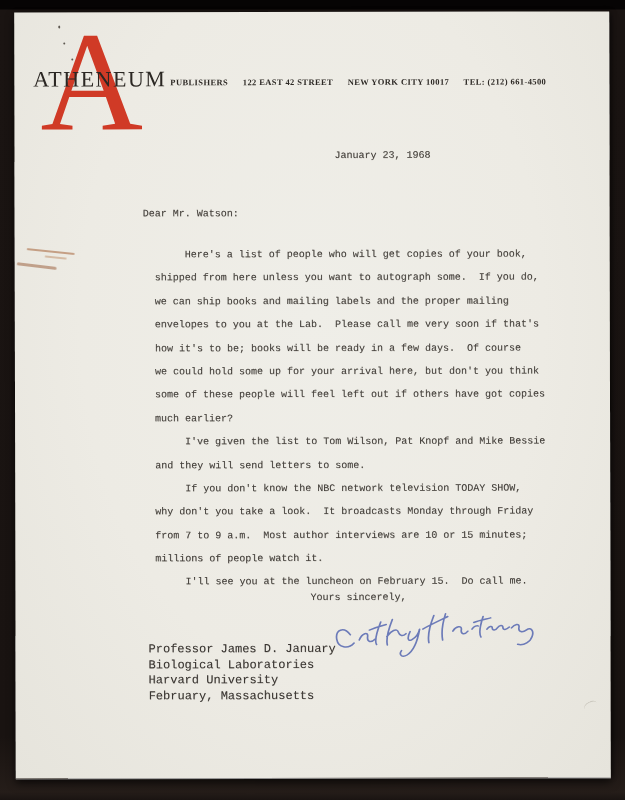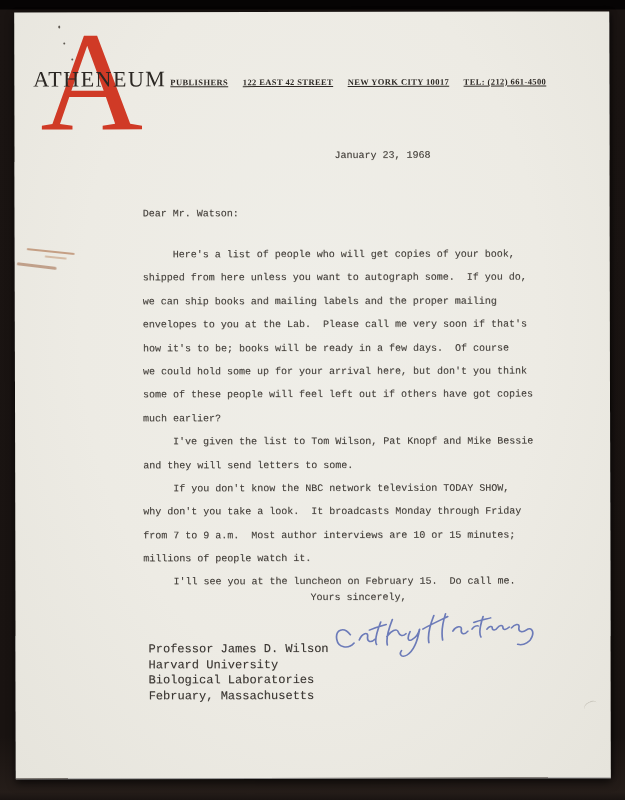--- a/index.html
+++ b/index.html
@@ -23,30 +23,30 @@
   .wordmark{
     position:absolute;left:19px;top:55px;
     font-family:"Liberation Serif",serif;font-size:22px;line-height:24px;
     letter-spacing:1.5px;color:#2b2723;
   }
   .publine{
     position:absolute;left:156px;top:64px;white-space:nowrap;
     font-family:"Liberation Serif",serif;font-size:8.5px;line-height:12px;
     letter-spacing:0.4px;color:#2e2a26;font-weight:700;
   }
-  .publine span{margin-right:12px;text-decoration:underline;}
+  .publine span{margin-right:12px;}
   .publine span:last-child{margin-right:12px;}
   
   .tw{
     font-family:"Liberation Mono",monospace;font-size:10px;color:#45413c;
     white-space:pre;text-shadow:.3px .3px 0 rgba(70,64,58,.35);
   }
   .date{position:absolute;left:288px;top:138px;margin-left:32px;}
   .salutation{position:absolute;left:128px;top:196px;}
-  .body{position:absolute;left:128px;top:231px;}
+  .body{position:absolute;left:140px;top:231px;}
   .body .line{height:23.4px;line-height:23.4px;}
   .closing{position:absolute;left:295px;top:580px;}
   .recipient{position:absolute;left:133px;top:630px;}
   .recipient .r-line{font-size:12px;line-height:15.5px;color:#3a3632;}
   
   .signature{position:absolute;left:318px;top:598px;transform:rotate(-3deg);opacity:.88;}
   
   .speck{position:absolute;background:#3a332c;border-radius:50%;opacity:.8;}
   .stain{position:absolute;border-radius:2px;filter:blur(.4px);}
   .smudge{position:absolute;width:14px;height:8px;border-top:1.5px solid #b9b5ab;
@@ -88,21 +88,21 @@
            M84 20 C93 15 102 11 108 8
            M106 5 C103 14 101 24 102 33
            M112 24 C115 19 121 18 120 23 C119 28 123 29 126 25
            M130 23 C132 20 135 19 136 20
            M141 10 C138 19 136 28 138 32
            M132 16 C137 14 144 13 148 12
            M144 24 C146 21 149 20 149 23 C149 26 152 26 154 23 C156 20 159 20 159 23 C159 26 162 26 165 23
            M167 24 C170 20 175 19 174 24 C173 29 177 30 181 27 C185 24 188 28 186 34 C184 40 178 44 172 42" stroke="#5b6cb3"></path>
     </svg>
 
-    <div class="tw recipient"><div class="r-line">Professor James D. Wilson</div><div class="r-line">Harvard University</div><div class="r-line">Biological Laboratories</div><div class="r-line">February, Massachusetts</div></div>
+    <div class="tw recipient"><div class="r-line">Professor James D. January</div><div class="r-line">Biological Laboratories</div><div class="r-line">Harvard University</div><div class="r-line">February, Massachusetts</div></div>
 
     <div class="speck" style="left:44px;top:13px;width:2px;height:3px;"></div>
     <div class="speck" style="left:49px;top:30px;width:2px;height:2px;"></div>
     <div class="speck" style="left:57px;top:46px;width:2px;height:2px;"></div>
     <div class="speck" style="left:52px;top:62px;width:2px;height:2px;"></div>
     <div class="stain" style="left:12px;top:238px;width:48px;height:2px;background:rgba(158,84,38,.5);transform:rotate(6deg);"></div>
     <div class="stain" style="left:2px;top:252px;width:40px;height:2.5px;background:rgba(140,70,30,.45);transform:rotate(7deg);"></div>
     <div class="stain" style="left:30px;top:244px;width:22px;height:1.5px;background:rgba(170,100,50,.35);transform:rotate(6deg);"></div>
     <div class="smudge" style="left:568px;top:690px;"></div>
   </div>

